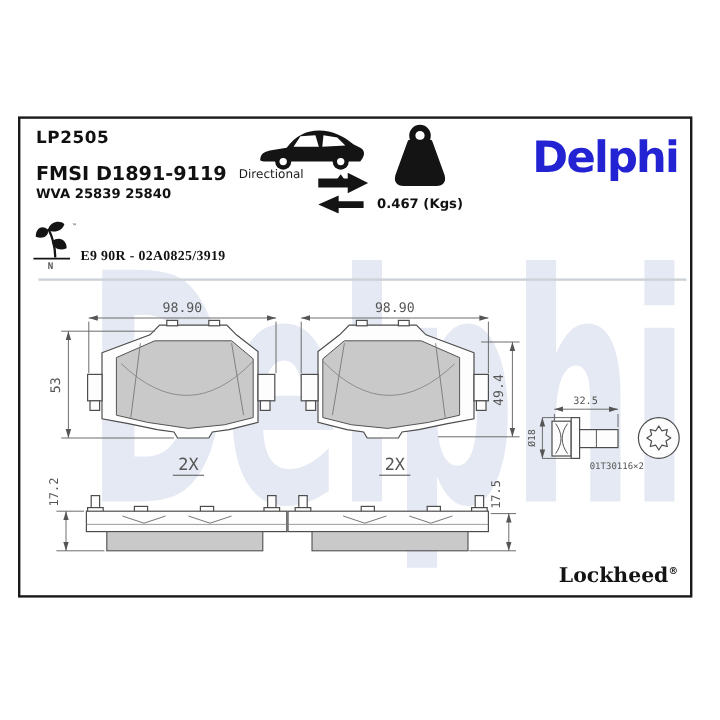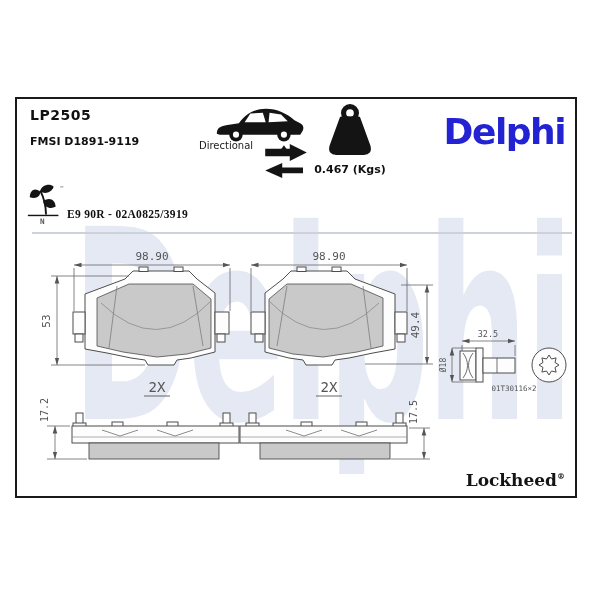--- a/index.html
+++ b/index.html
@@ -13,21 +13,21 @@
   }
   .watermark{
     position:absolute;left:55px;top:96px;z-index:0;
     font-size:265px;font-weight:bold;line-height:1;white-space:nowrap;
     color:#e4e9f3;letter-spacing:-6px;
     transform:scaleX(0.54);transform-origin:left top;
     user-select:none;
   }
   .hdr{position:absolute;z-index:2;}
   .part-number{left:13px;top:8px;font-size:14px;font-weight:bold;letter-spacing:0.5px;}
-  .code1{left:13px;top:36px;font-size:11px;font-weight:bold;}
+  .code1{left:13px;top:36px;font-size:16px;font-weight:bold;}
   .code2{left:13px;top:56px;font-size:11px;font-weight:bold;}
   .car{left:196px;top:2px;}
   .dirlabel{left:182px;top:41px;font-size:10px;color:#1a1a1a;}
   .dirarrows{left:247px;top:45px;}
   .weight{left:309px;top:1px;}
   .weightlabel{left:333px;top:64px;transform:translateX(-50%);font-size:11px;font-weight:bold;white-space:nowrap;}
   .delphi-logo{
     right:10px;top:12px;font-size:36px;font-weight:bold;letter-spacing:-1.5px;
     color:#2323d3;
   }
@@ -44,20 +44,21 @@
 </style>
 </head>
 <body>
 
 <div class="sheet">
 
   <div class="watermark">Delphi</div>
 
   <div class="hdr part-number">LP2505</div>
   <div class="hdr code1">FMSI D1891-9119</div>
+  <div class="hdr code2">WVA 25839 25840</div>
 
   <svg class="hdr car" width="92" height="52" viewBox="0 0 96 54">
     <path fill="#141414" d="M4,34 C4,28 8,26 15,25 L27,23 C35,12 45,8 55,8 C67,8 77,13 85,20 L91,23 C95,25 95,29 93,32 L91,35 L7,35 Z"></path>
     <polygon fill="#ffffff" points="33,22 39,13 52,12 55,22"></polygon>
     <polygon fill="#ffffff" points="59,12 71,14 78,21 58,22"></polygon>
     <circle cx="24" cy="35" r="7" fill="#141414"></circle>
     <circle cx="24" cy="35" r="3.2" fill="#ffffff"></circle>
     <circle cx="74" cy="35" r="7" fill="#141414"></circle>
     <circle cx="74" cy="35" r="3.2" fill="#ffffff"></circle>
     <polygon fill="#141414" points="74,46 69,53 79,53"></polygon>

